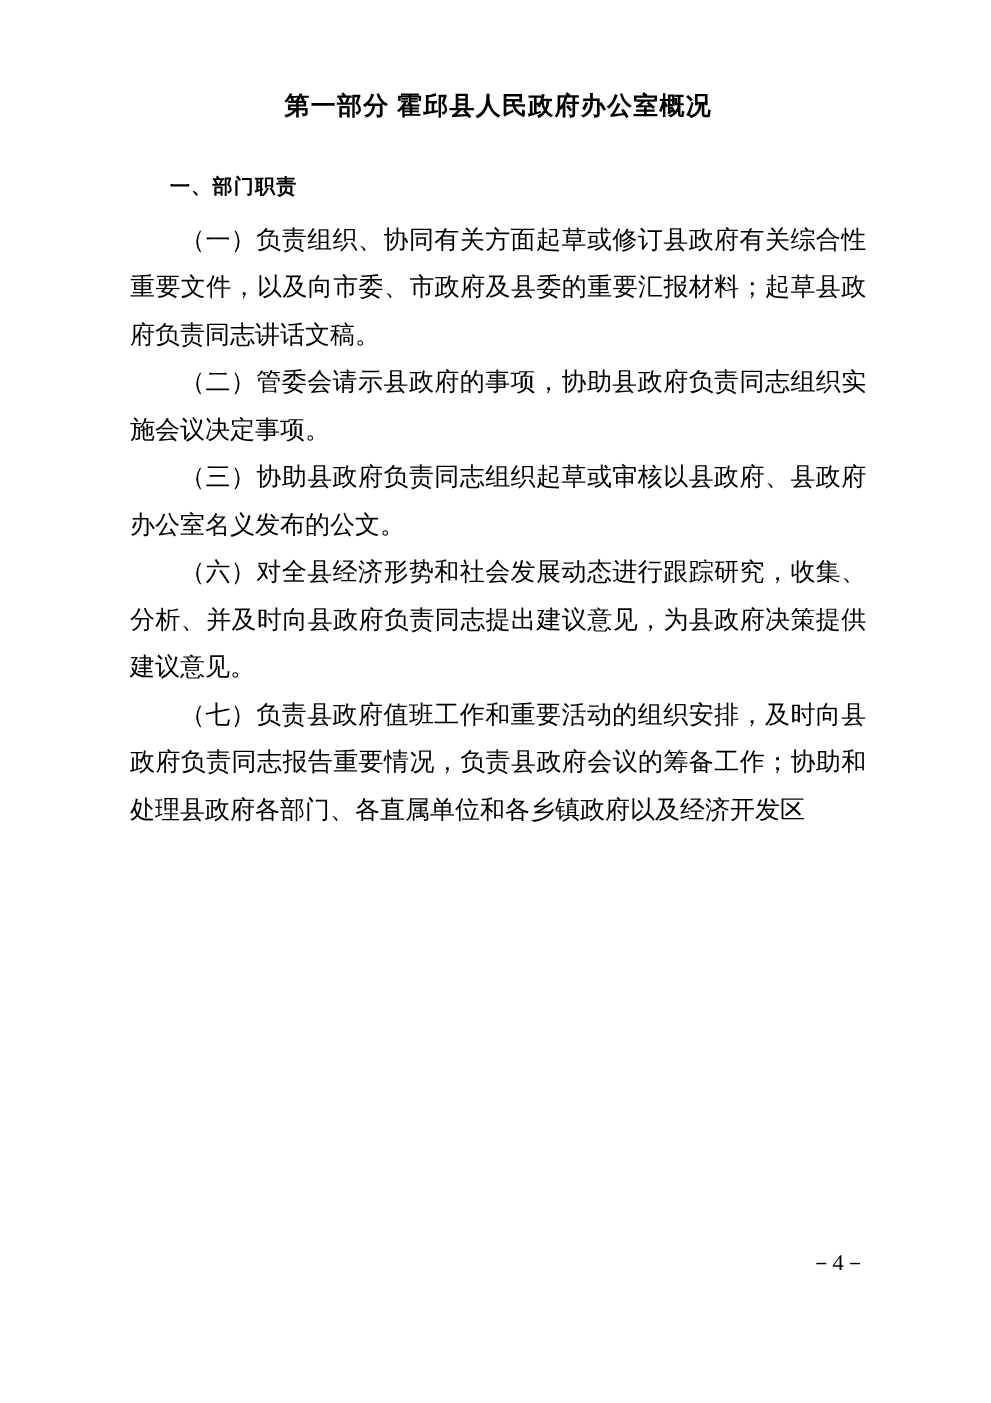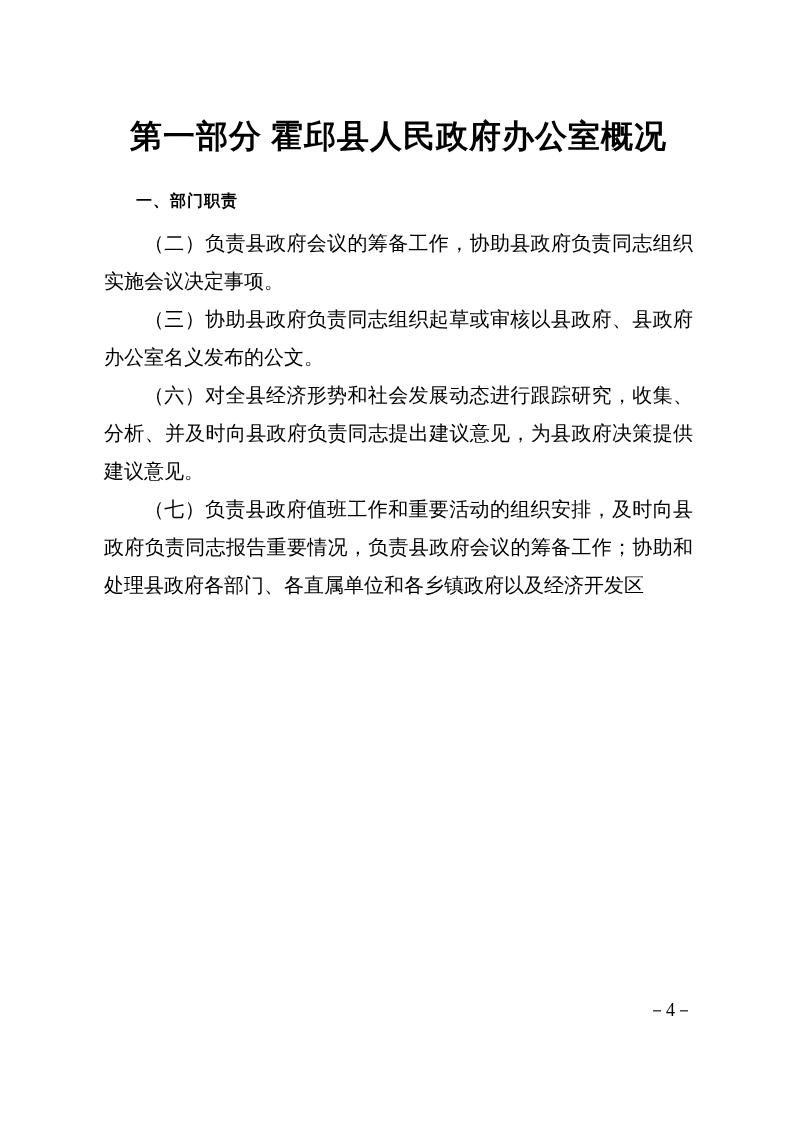--- a/index.html
+++ b/index.html
@@ -17,23 +17,23 @@
     }
     .page {
       position: absolute;
       top: 0;
       left: 104px;
       width: 589px;
       height: 1122px;
     }
     .doc-title {
       margin: 0;
-      padding-top: 120px;
+      padding-top: 69px;
       text-align: center;
-      font-size: 32px;
+      font-size: 20px;
       font-weight: bold;
       letter-spacing: 1px;
       line-height: 32px;
     }
     .section-heading {
       margin: 30px 0 0 0;
       font-size: 16px;
       font-weight: bold;
       line-height: 38px;
       text-indent: 2em;
@@ -62,21 +62,22 @@
 </head>
 <body>
 
 <div class="page">
 
   <h1 class="doc-title">第一部分 霍邱县人民政府办公室概况</h1>
 
   <h2 class="section-heading">一、部门职责</h2>
 
   <div class="body-text">
-    <p class="para">（二）负责县政府会议的筹备工作，协助县政府负责同志组织实施会议决定事项。</p>
+    <p class="para">（一）负责组织、协同有关方面起草或修订县政府有关综合性重要文件，以及向市委、市政府及县委的重要汇报材料；起草县政府负责同志讲话文稿。</p>
+    <p class="para">（二）管委会请示县政府的事项，协助县政府负责同志组织实施会议决定事项。</p>
     <p class="para">（三）协助县政府负责同志组织起草或审核以县政府、县政府办公室名义发布的公文。</p>
     <p class="para">（六）对全县经济形势和社会发展动态进行跟踪研究，收集、分析、并及时向县政府负责同志提出建议意见，为县政府决策提供建议意见。</p>
     <p class="para">（七）负责县政府值班工作和重要活动的组织安排，及时向县政府负责同志报告重要情况，负责县政府会议的筹备工作；协助和处理县政府各部门、各直属单位和各乡镇政府以及经济开发区</p>
   </div>
 
 </div>
 
 <div class="page-number">－4－</div>
 
 </body></html>

